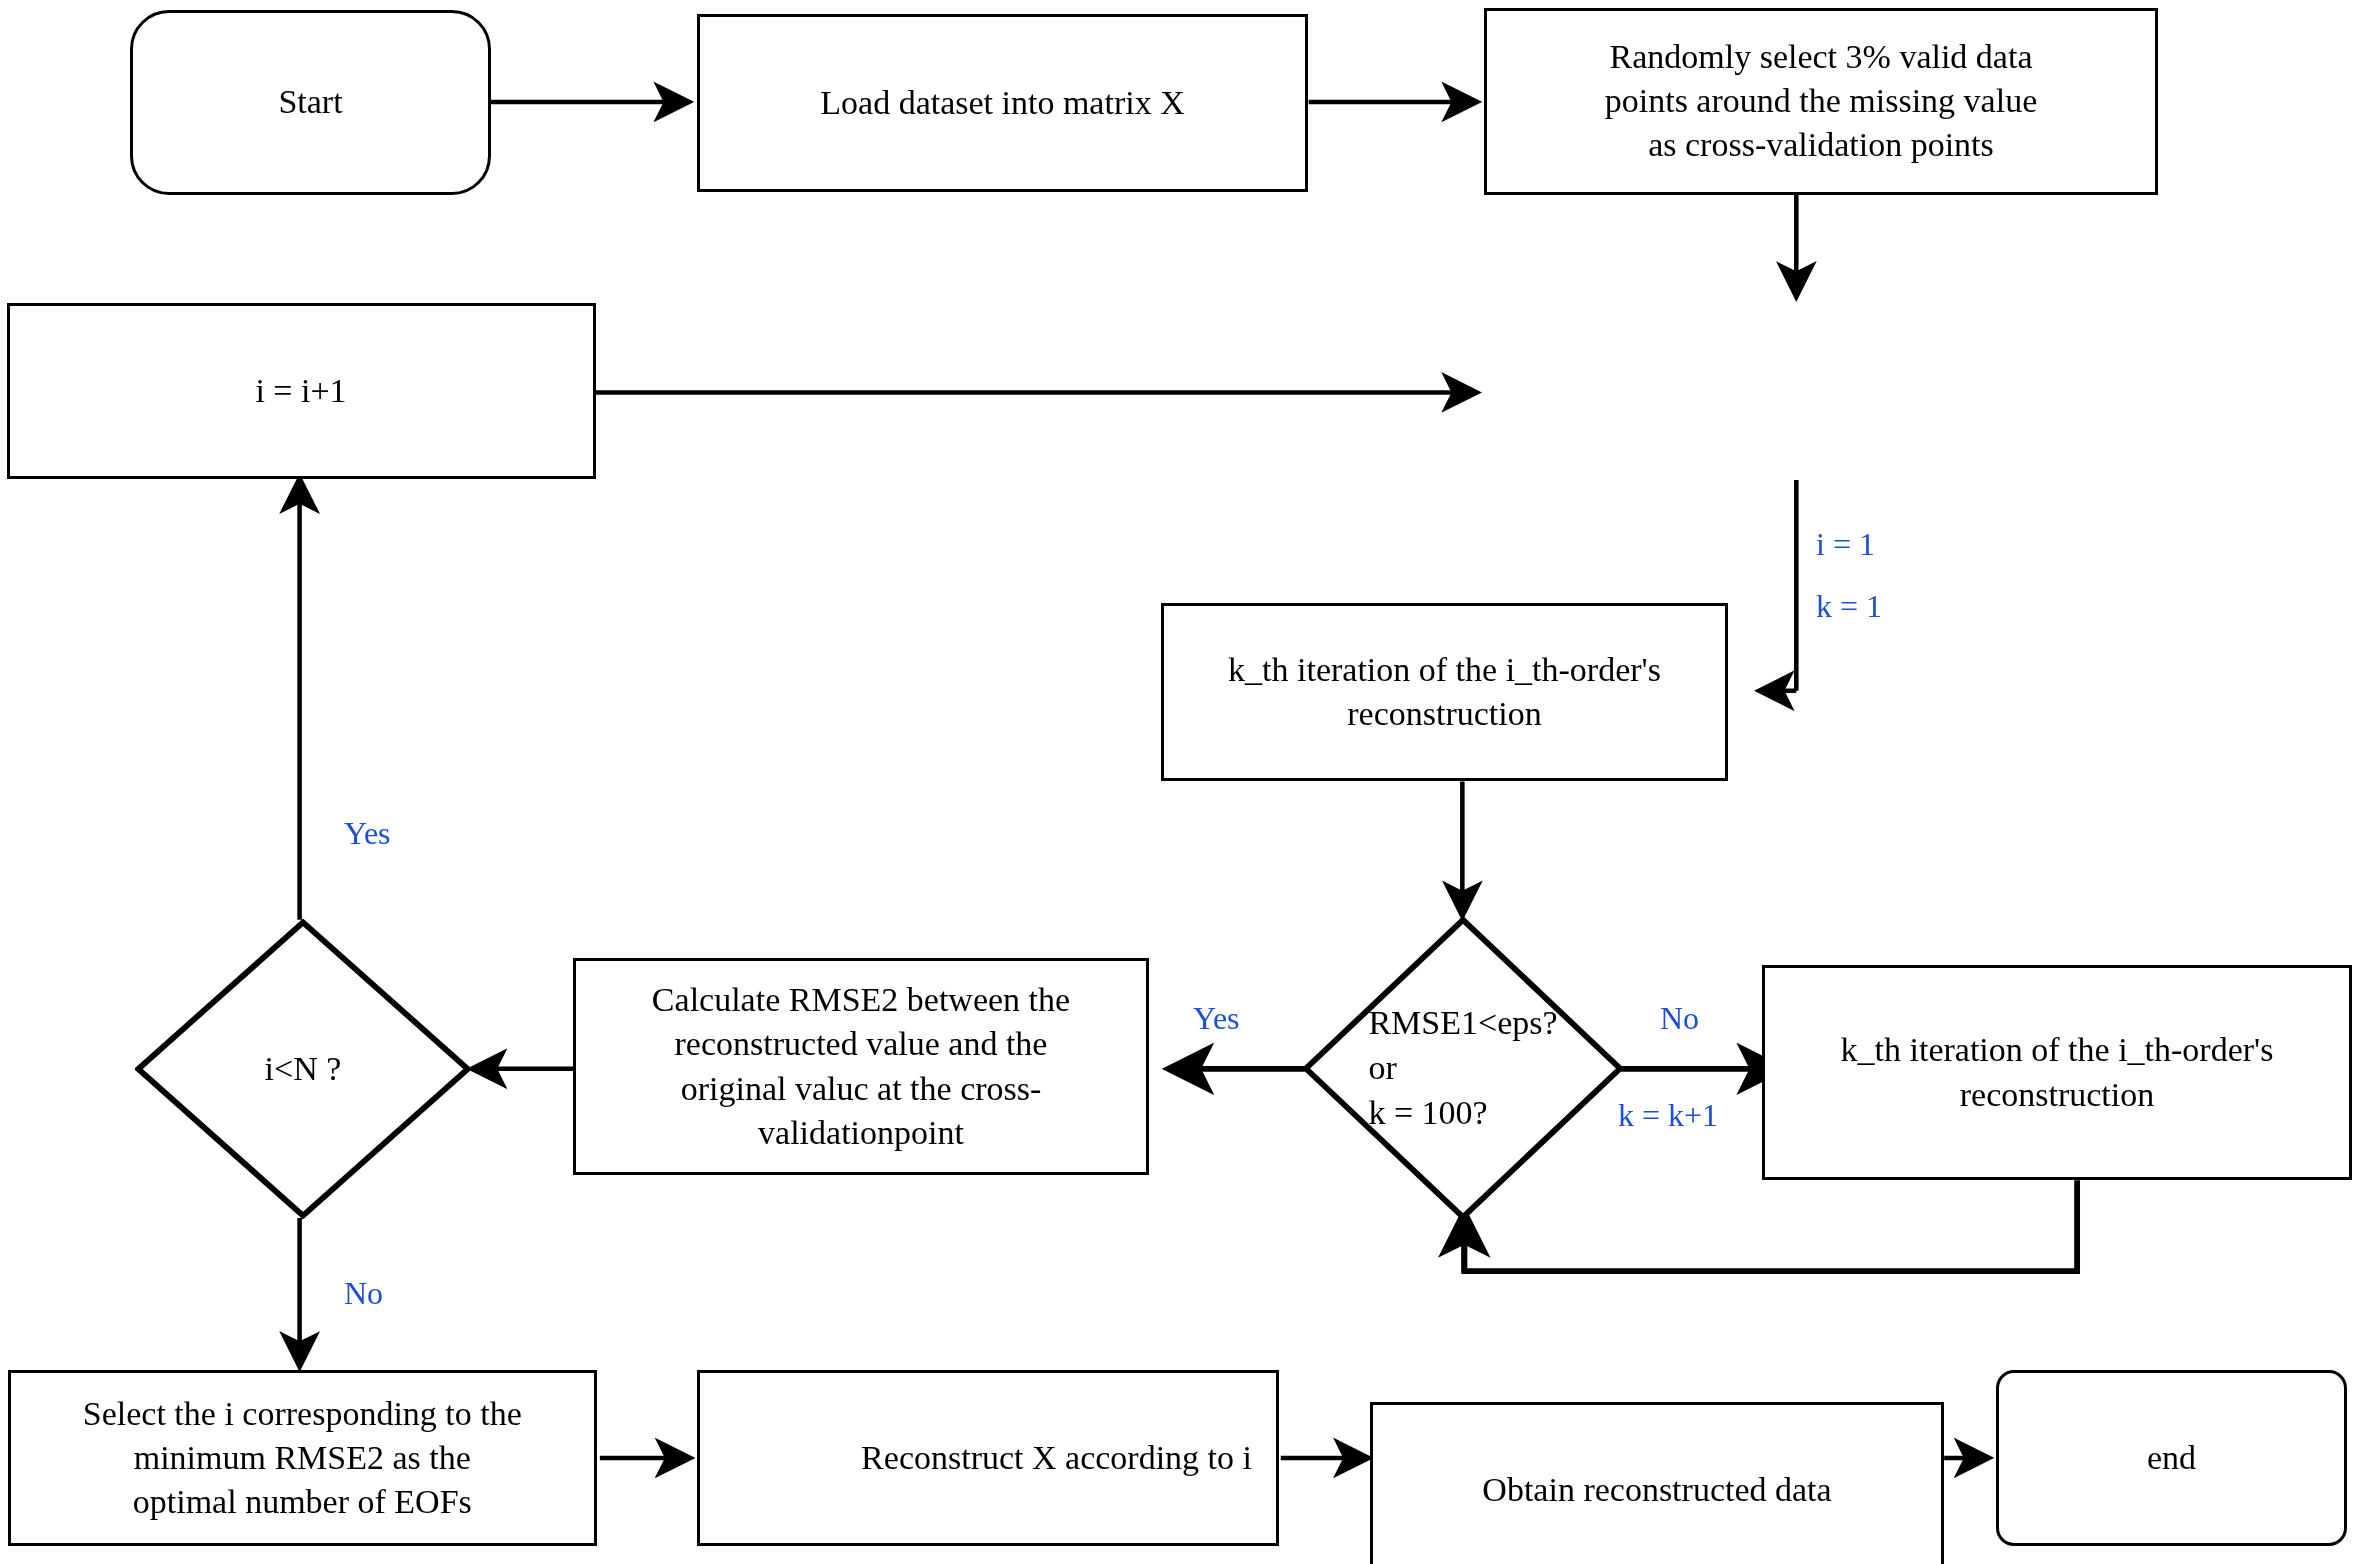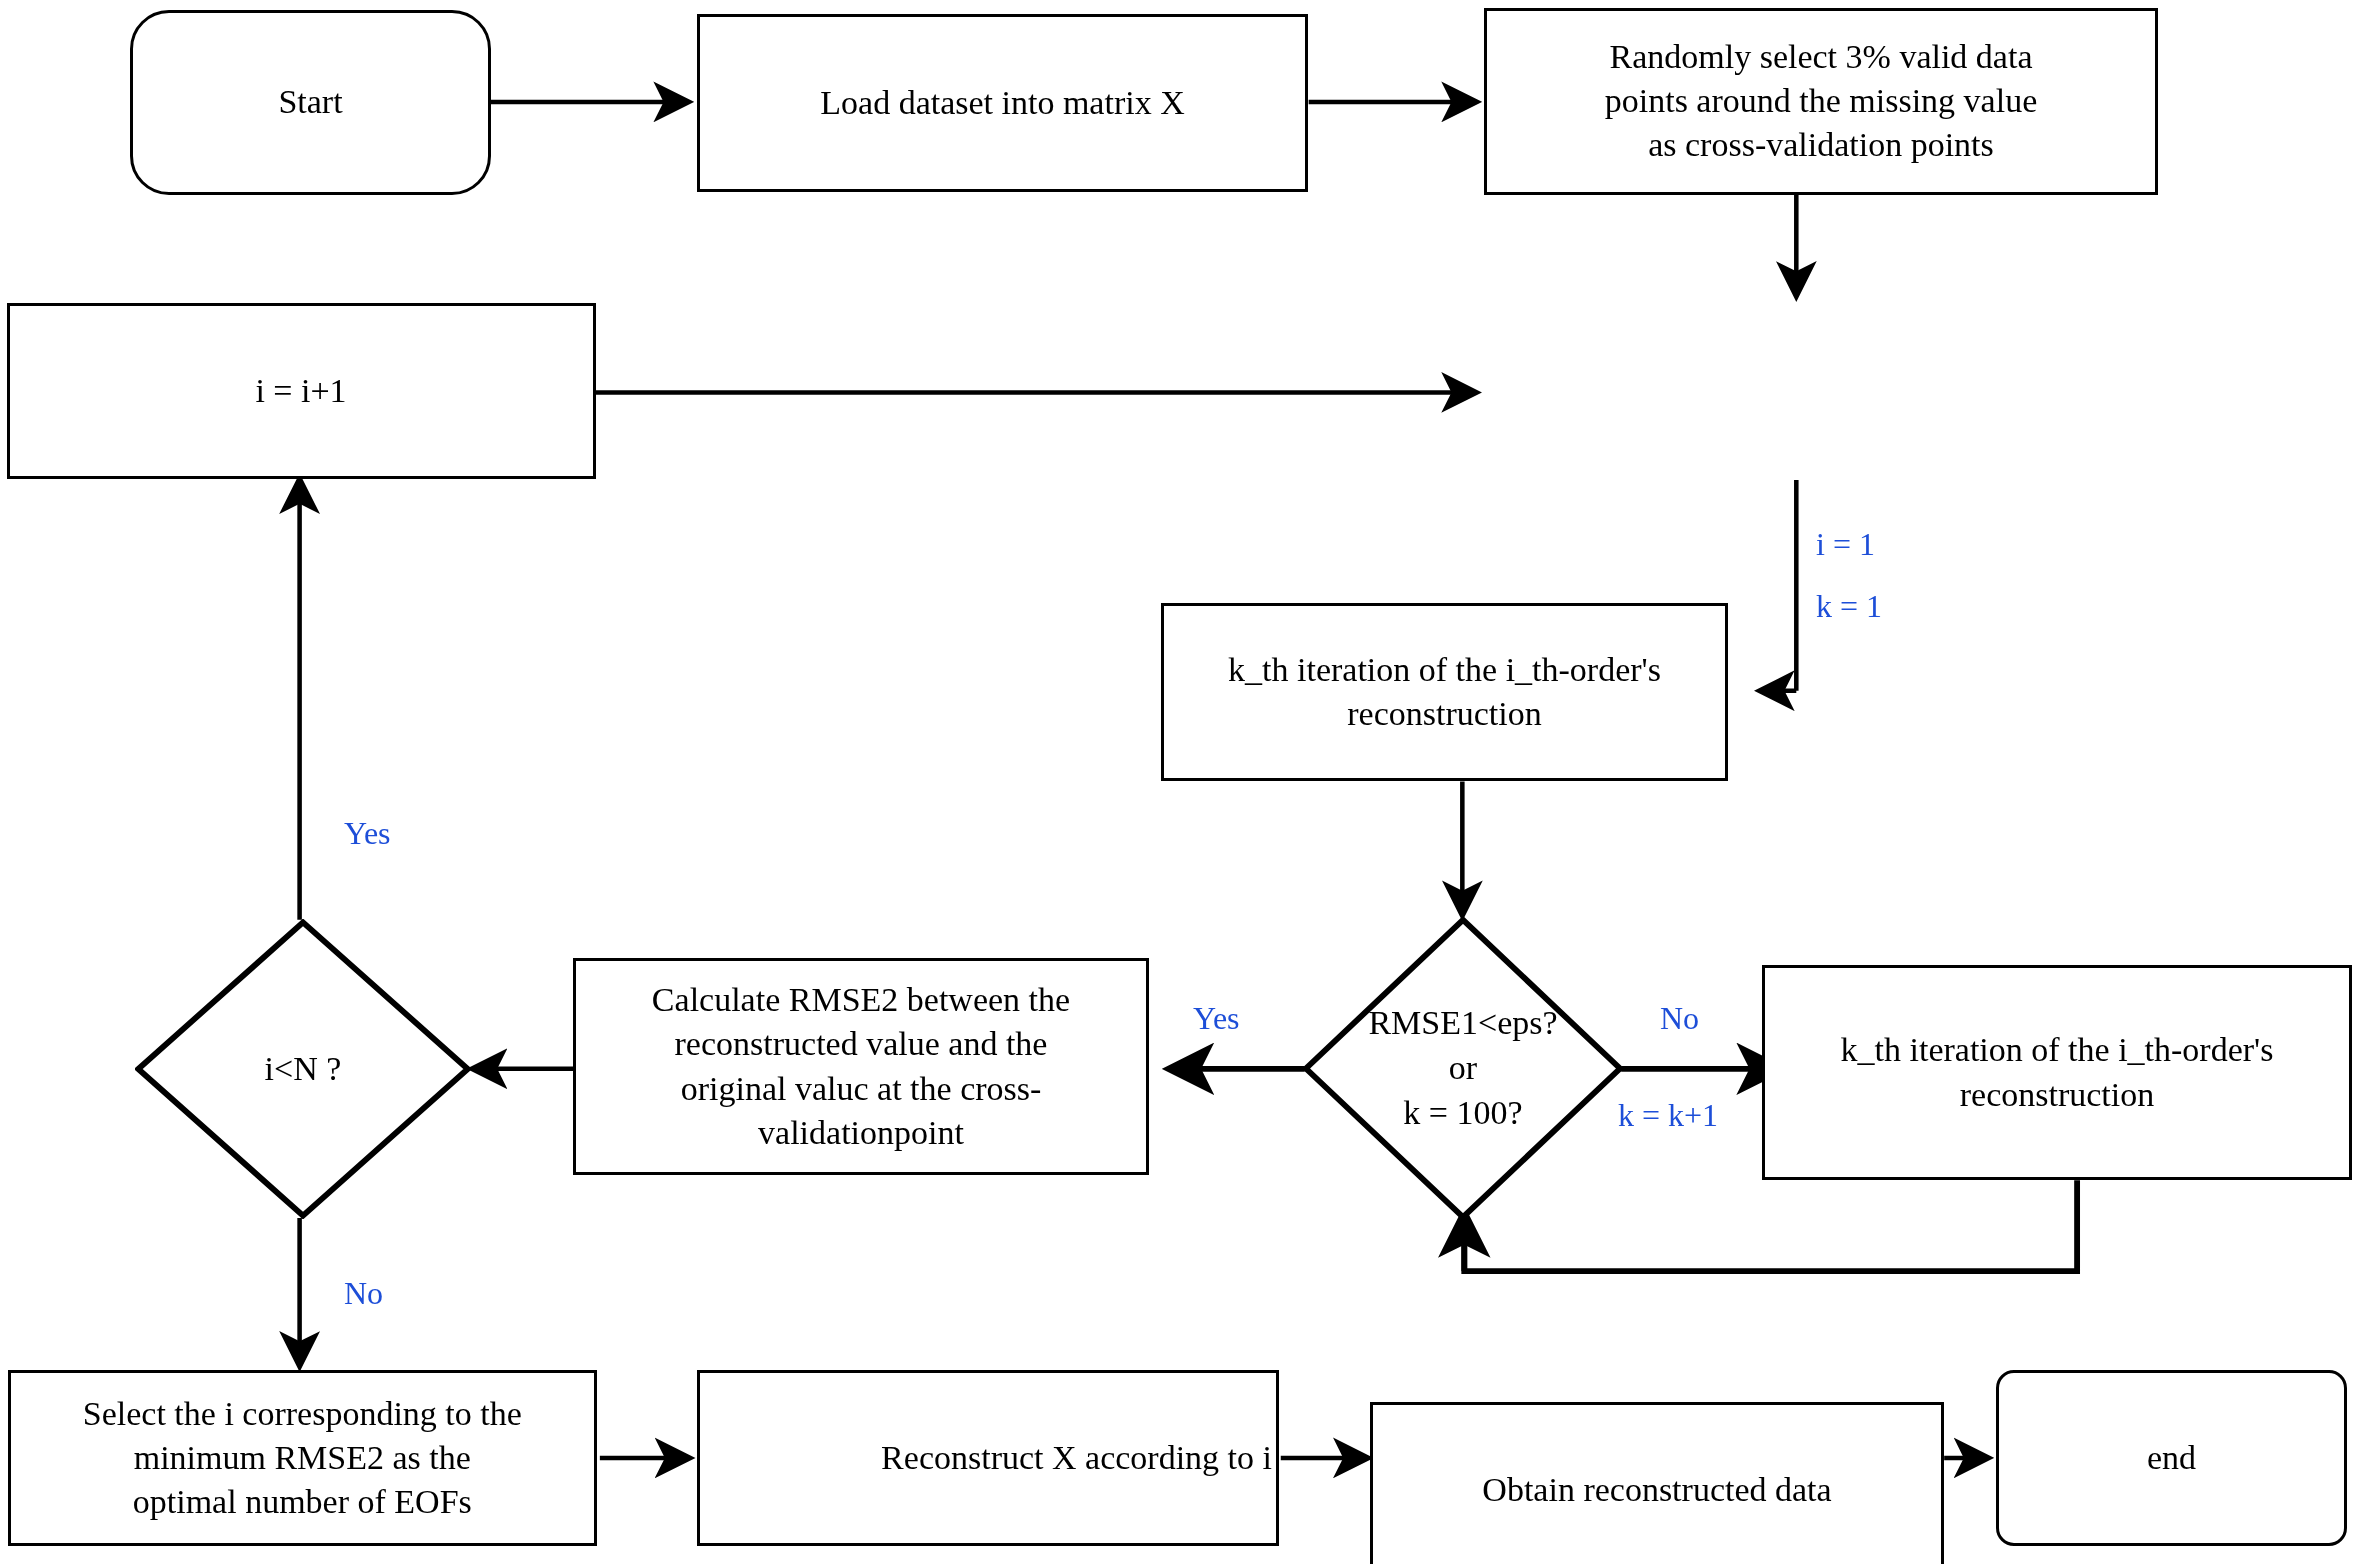--- a/index.html
+++ b/index.html
@@ -32,21 +32,21 @@
     align-items: center;
     justify-content: center;
     text-align: center;
   }
   .node.terminator {
     border-radius: 39px;
   }
   .node .label {
     display: block;
     width: 100%;
-    padding: 0 4px;
+    padding: 0 24px;
     font-size: 34px;
     line-height: 1.30;
     color: #000000;
     white-space: pre-line;
   }
   .diamond {
     position: absolute;
   }
   .diamond svg {
     position: absolute;
@@ -55,21 +55,21 @@
   }
   .diamond .label {
     position: absolute;
     left: 0;
     top: 0;
     width: 100%;
     height: 100%;
     display: flex;
     align-items: center;
     justify-content: center;
-    text-align: center;
+    text-align: left;
     font-size: 34px;
     line-height: 1.32;
     color: #000000;
     white-space: pre-line;
   }
   .edge-label {
     position: absolute;
     font-size: 32px;
     line-height: 1.2;
     color: #1d4ed8;

